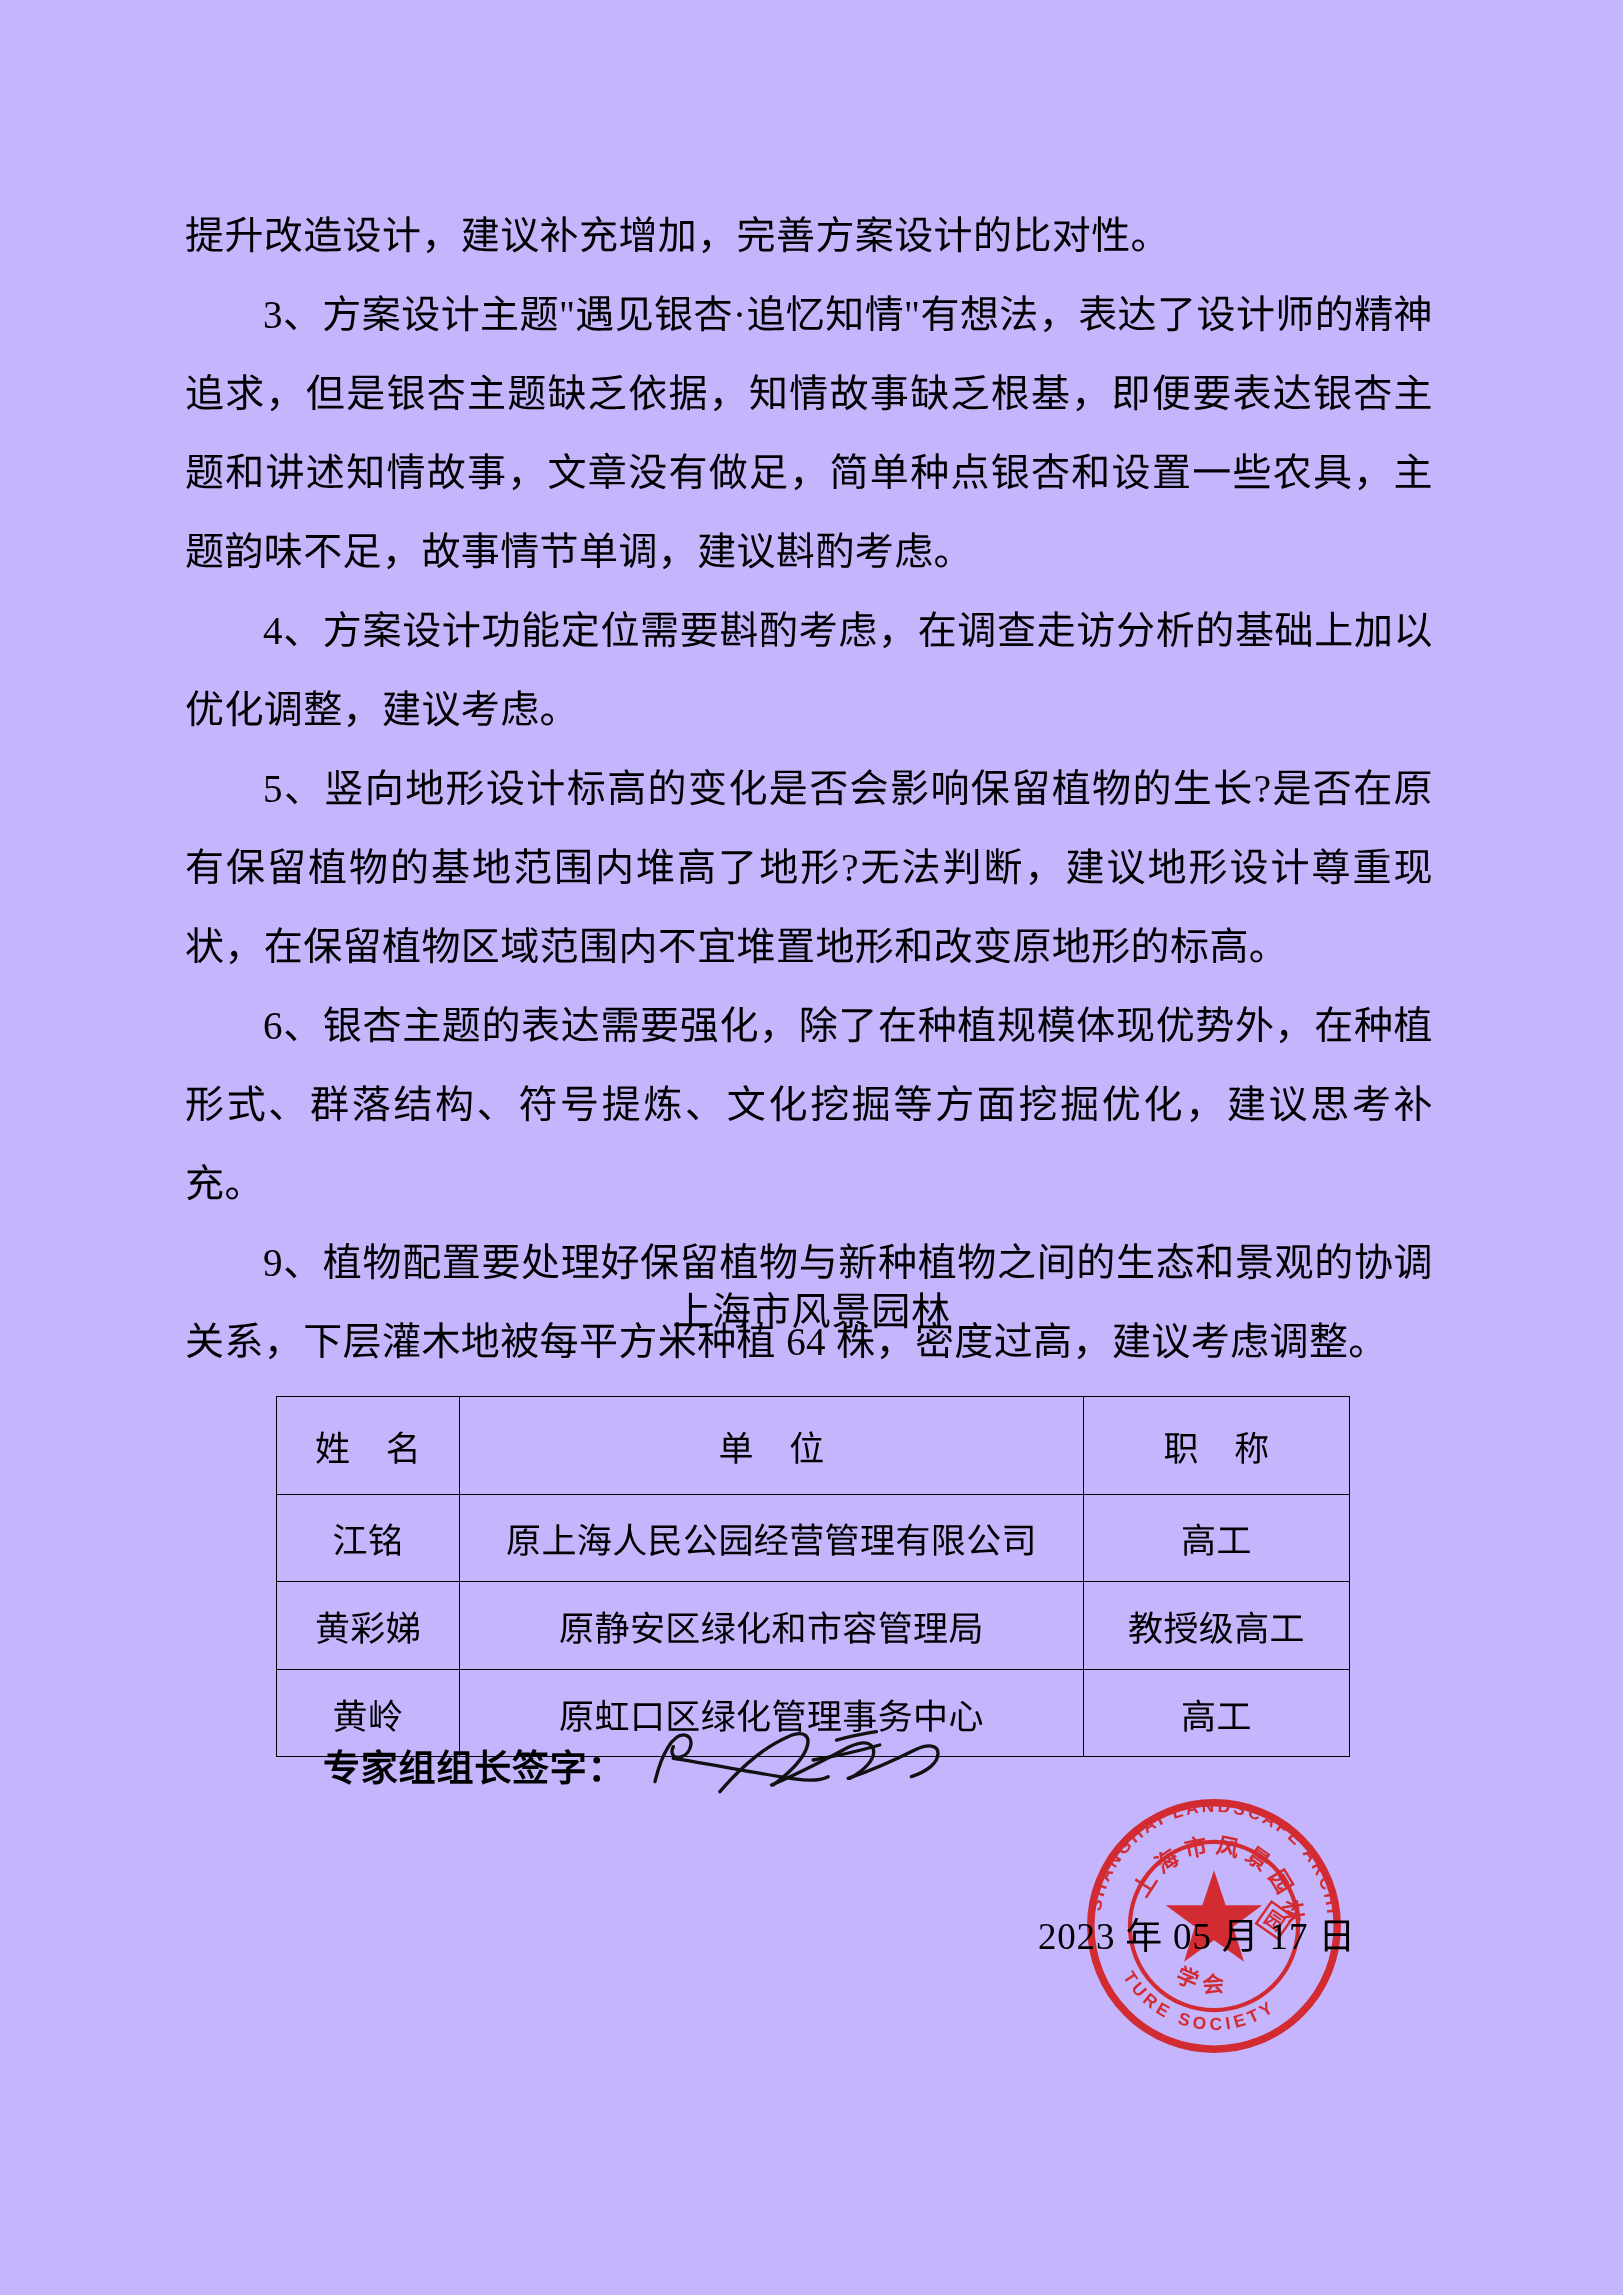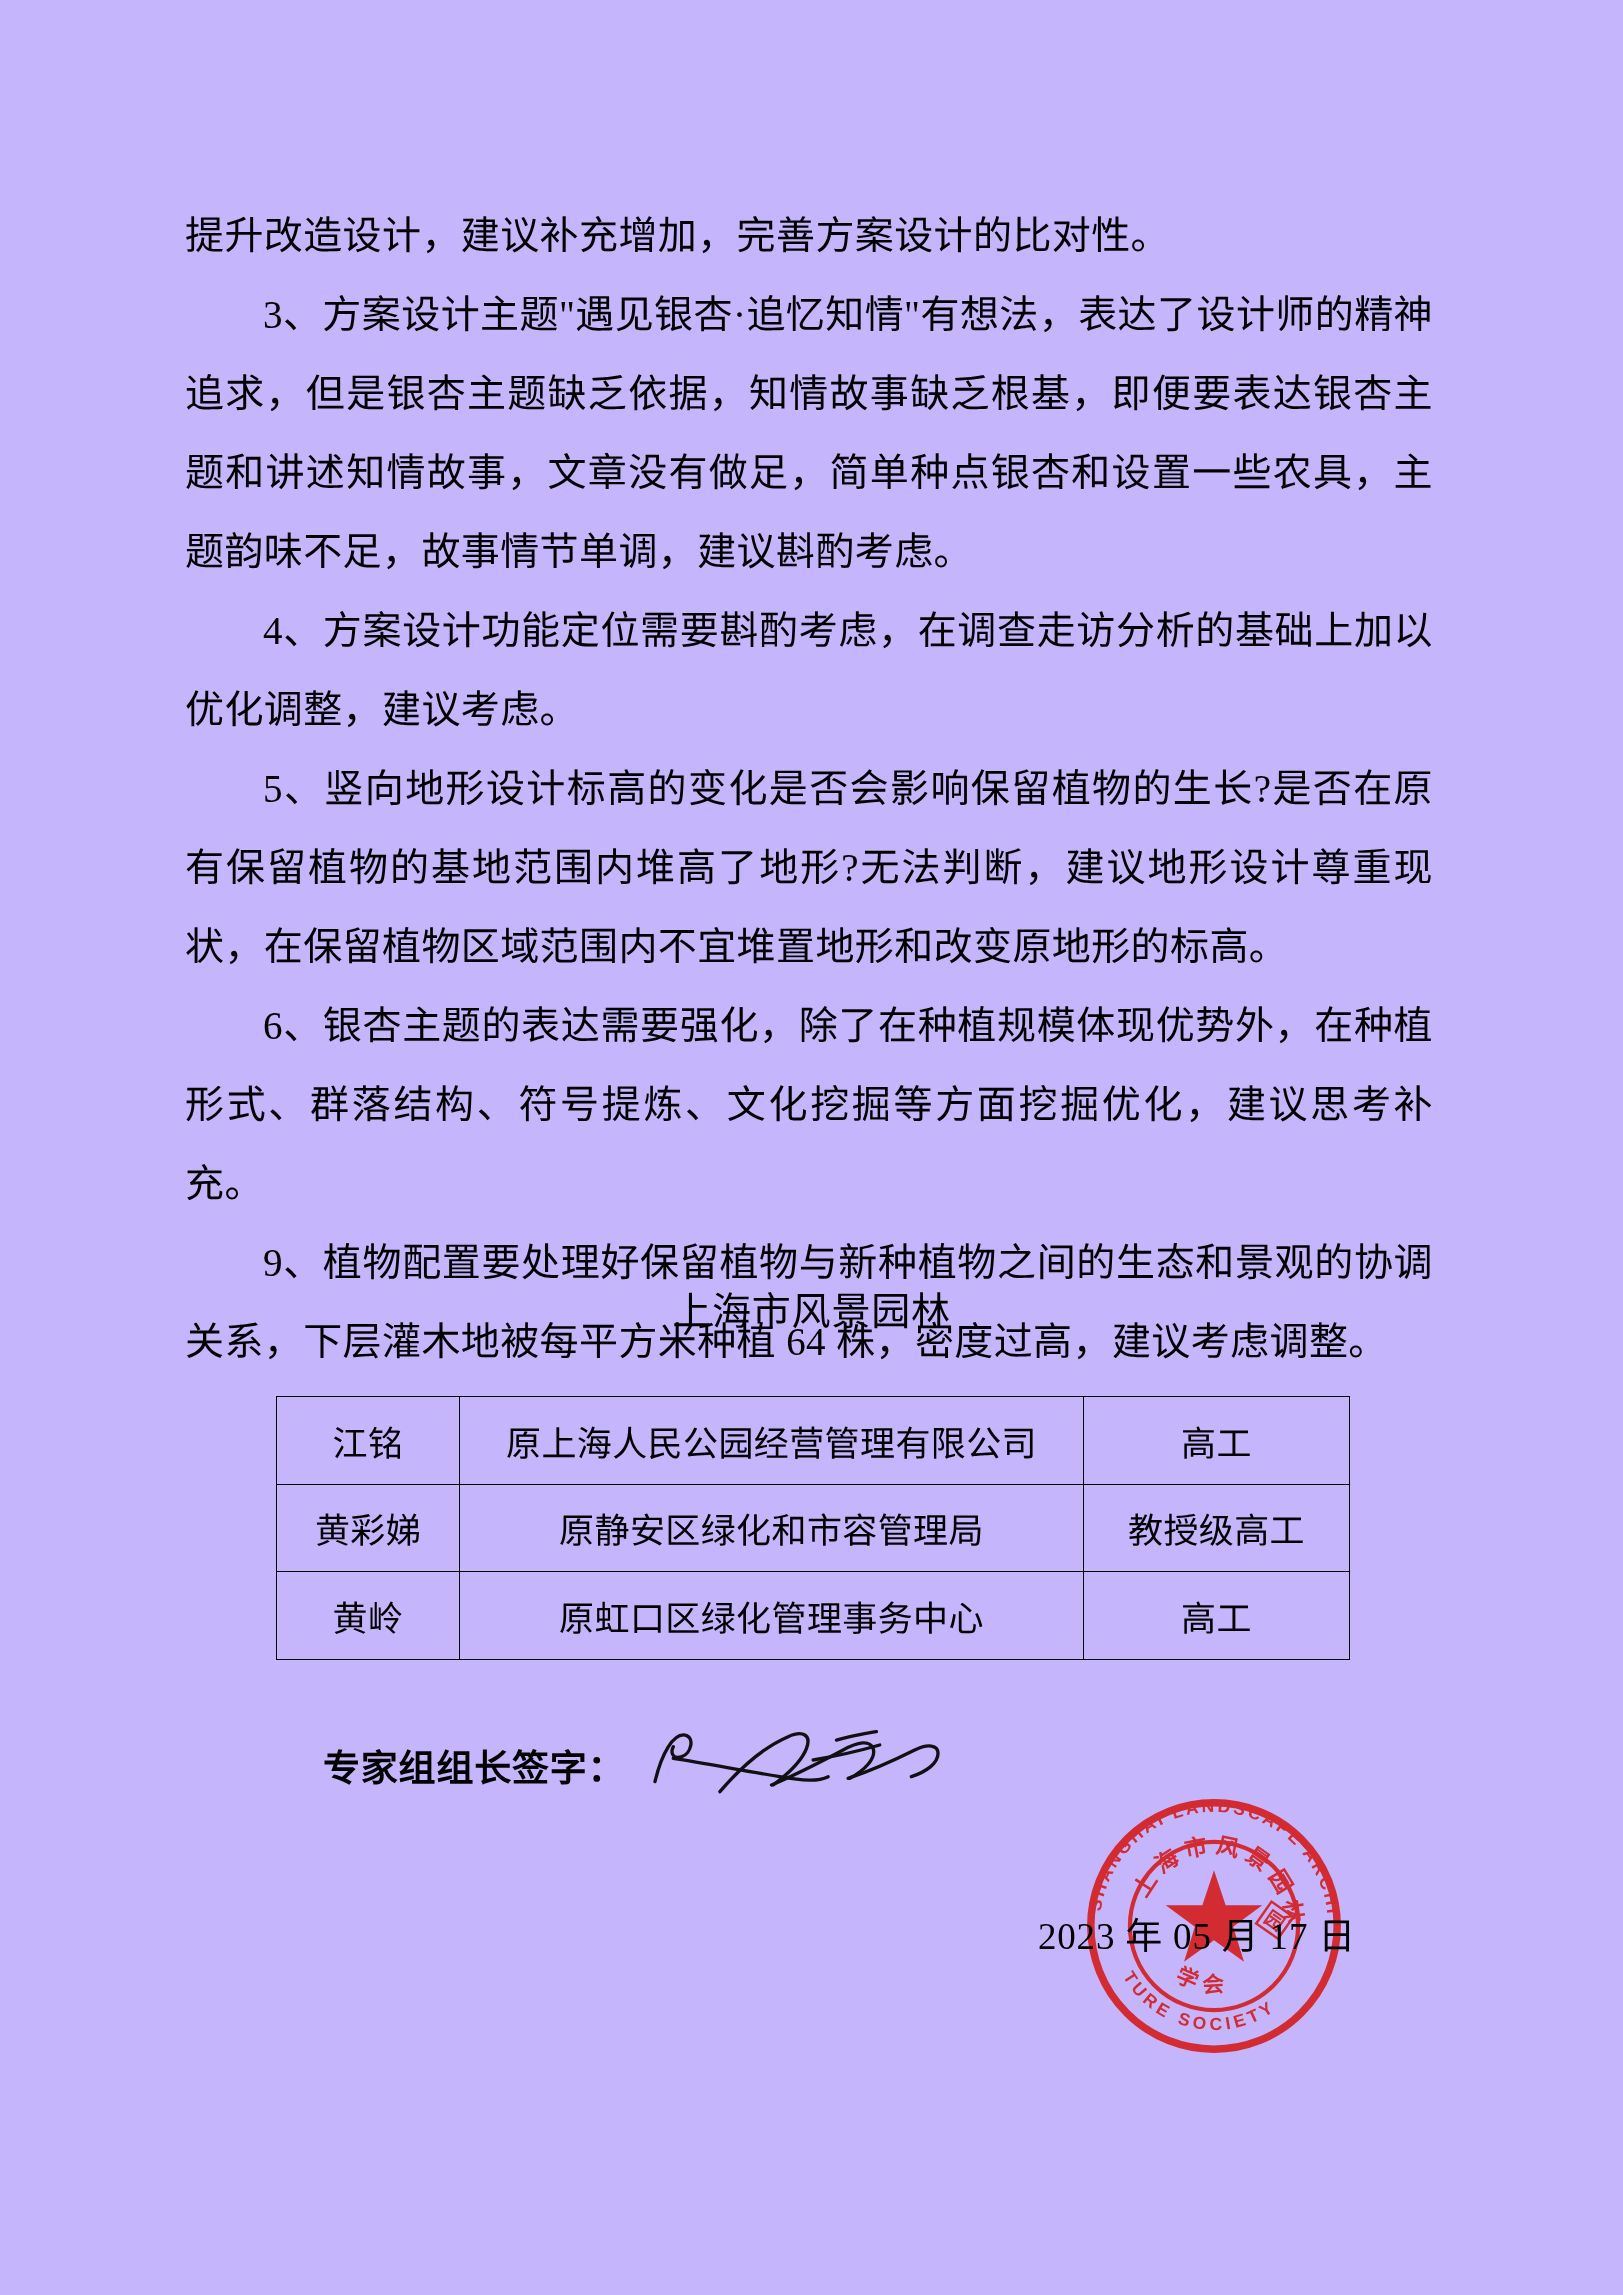--- a/index.html
+++ b/index.html
@@ -130,20 +130,25 @@
 
   <div class="title-center">上海市风景园林</div>
 
   <table class="expert-table">
     <colgroup>
       <col class="col-name">
       <col class="col-unit">
       <col class="col-title">
     </colgroup>
     <tbody>
+      <tr class="header-row">
+        <td class="hdr-space">姓　名</td>
+        <td class="hdr-space">单　位</td>
+        <td class="hdr-space">职　称</td>
+      </tr>
       <tr>
         <td>江铭</td>
         <td>原上海人民公园经营管理有限公司</td>
         <td>高工</td>
       </tr>
       <tr>
         <td>黄彩娣</td>
         <td>原静安区绿化和市容管理局</td>
         <td>教授级高工</td>
       </tr>

